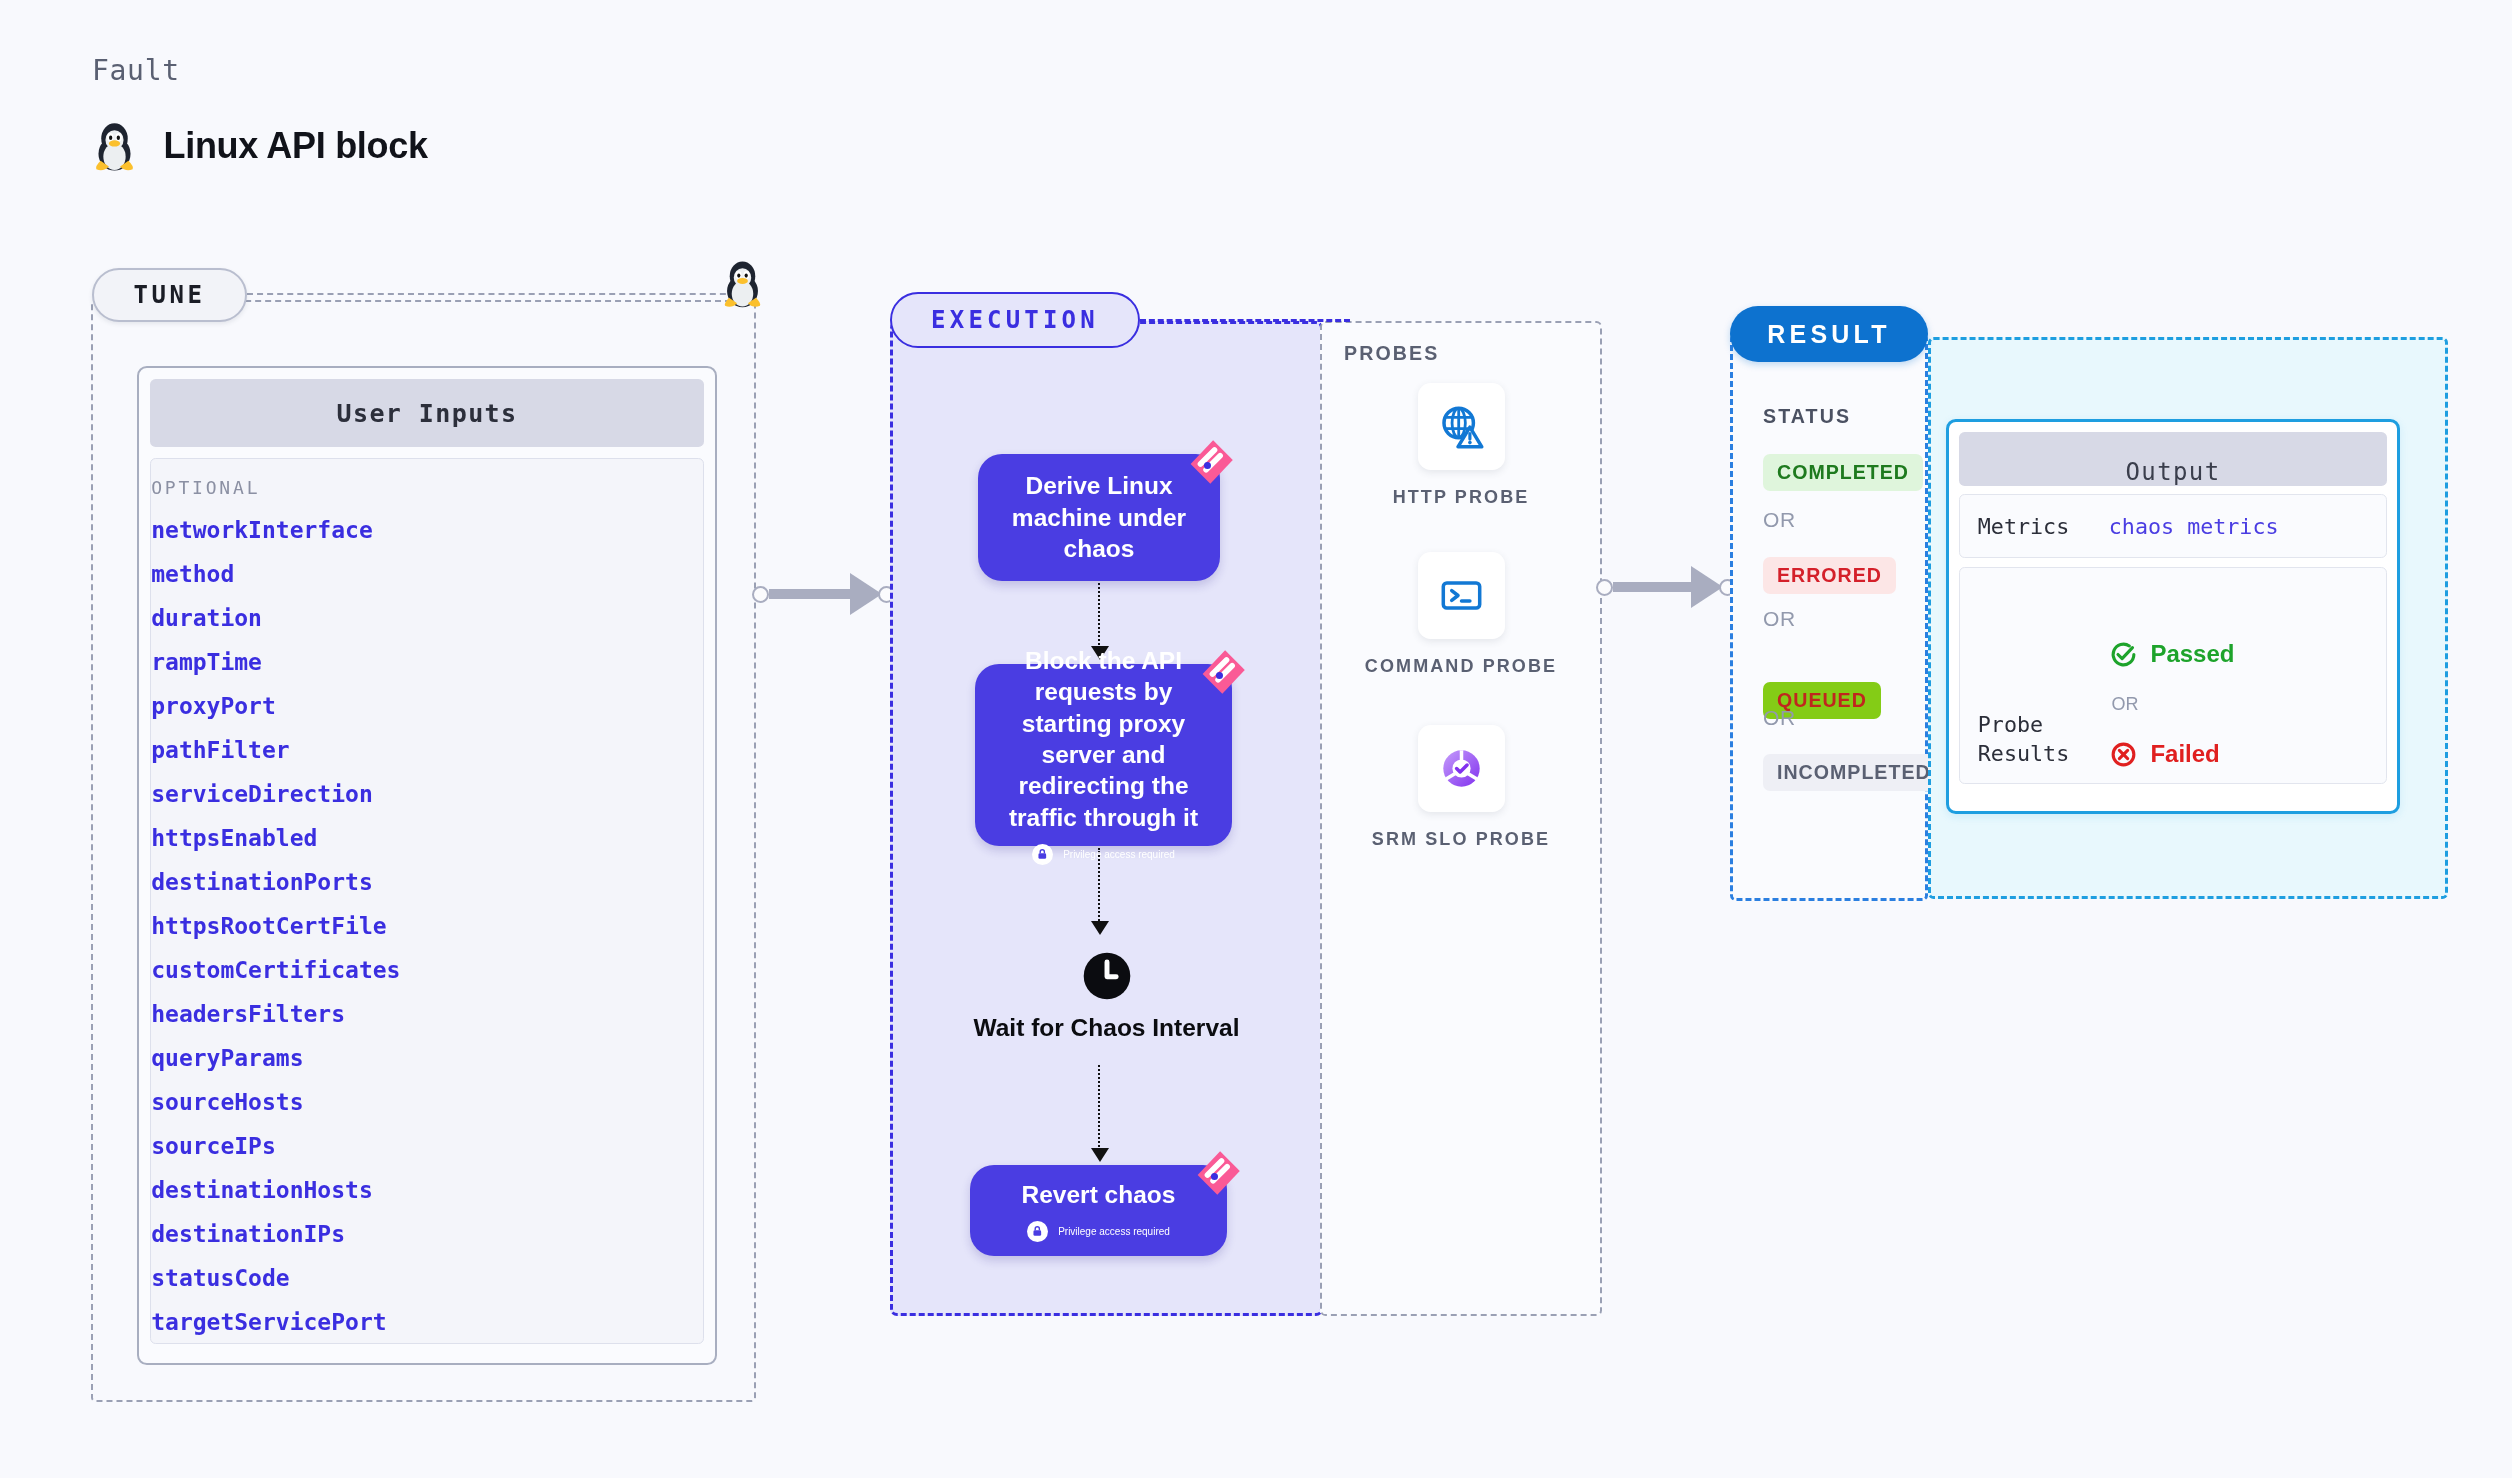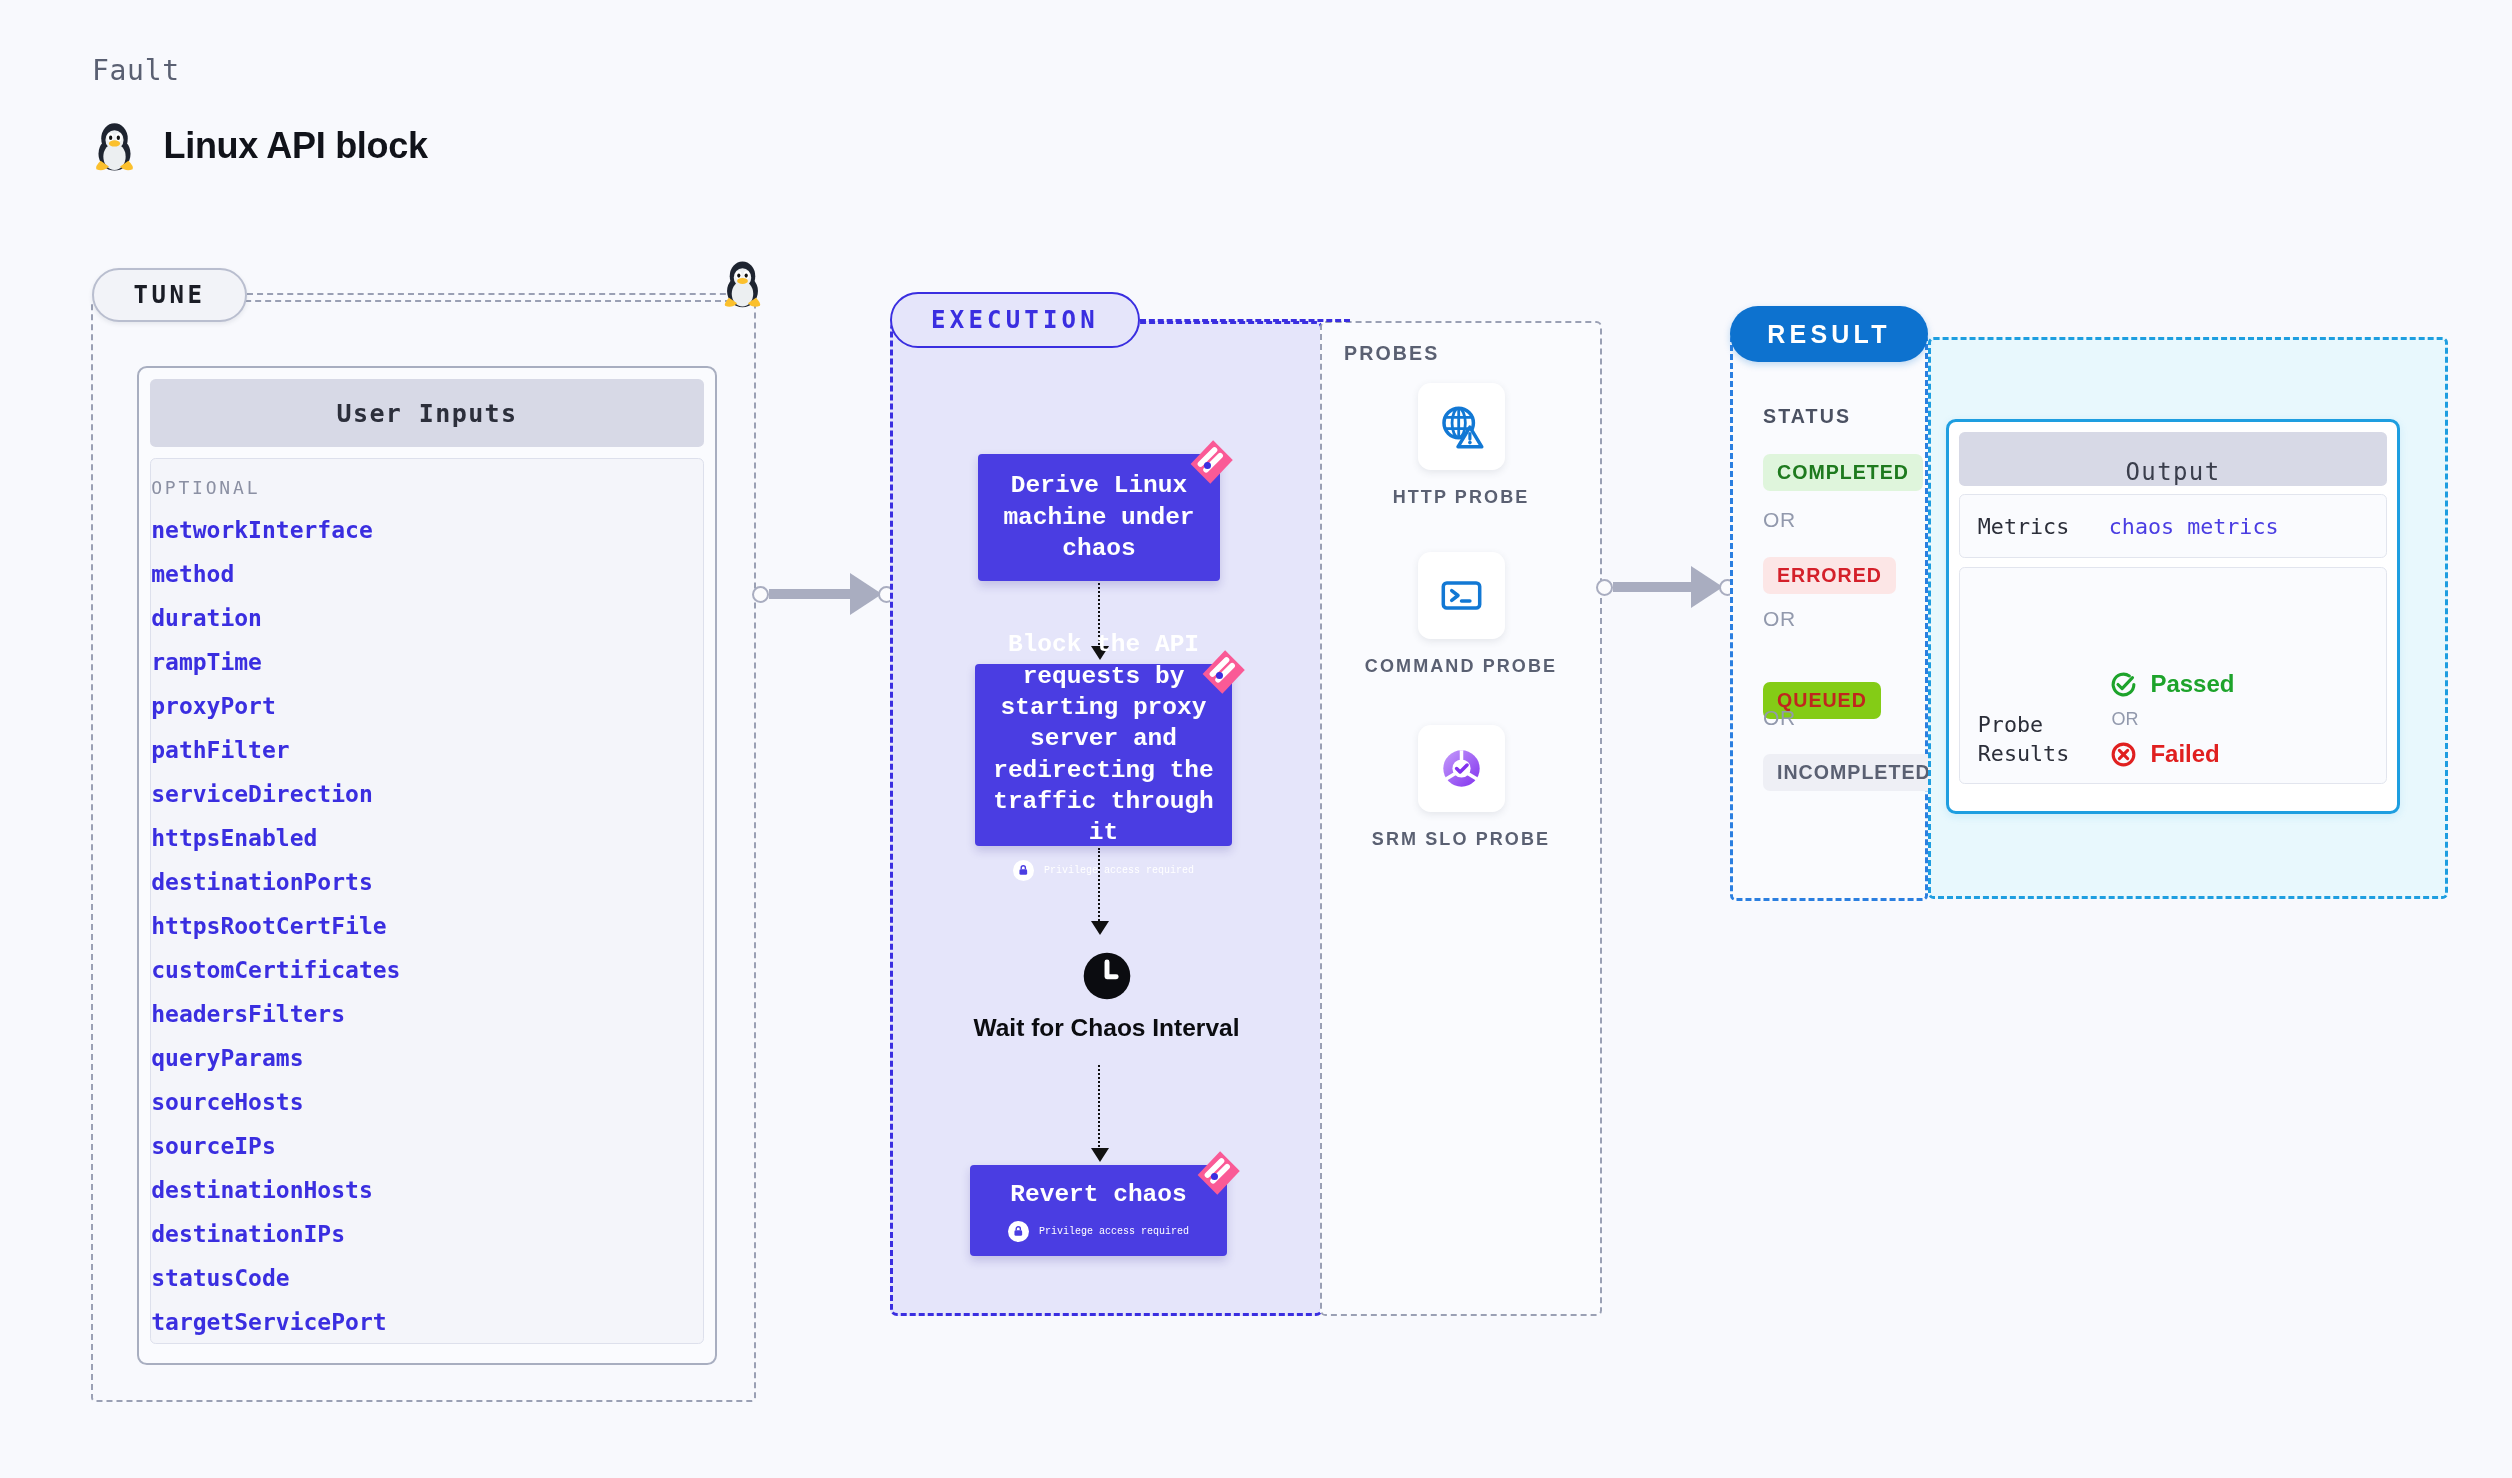--- a/index.html
+++ b/index.html
@@ -120,26 +120,25 @@
   #execution-pill span{
     font-family:"DejaVu Sans Mono", monospace;
     font-size:24px;font-weight:bold;color:#3A2EE0;letter-spacing:4.2px;
   }
   #execution-dash-line{
     position:absolute;left:1140px;top:319px;width:210px;height:0;
     border-top:3.5px dashed #3A2EE0;z-index:4;
   }
 
   .exec-node{
-    position:absolute;background:#4A3DE2;border-radius:4px;
+    position:absolute;background:#4A3DE2;border-radius:24px;
     color:#fff;text-align:center;box-sizing:border-box;
     box-shadow:0 4.2px 9.8px rgba(40,30,140,.18);
     display:flex;flex-direction:column;align-items:center;justify-content:center;
     z-index:3;
-    font-family:Liberation Mono, monospace;
   }
   .exec-node .node-text{
     font-size:24.5px;font-weight:bold;line-height:1.28;padding:0 12.6px;
   }
   .priv-row{
     display:flex;align-items:center;gap:10px;margin-top:11.2px;
     font-size:10px;font-weight:normal;
   }
   .lock-badge{
     width:21px;height:21px;border-radius:50%;background:#fff;
@@ -247,21 +246,21 @@
     box-sizing:border-box;display:flex;padding:14px 0 14px 18px;
   }
   .out-key{
     font-family:"DejaVu Sans Mono", monospace;
     font-size:21.7px;color:#2B2E39;width:131px;flex:none;line-height:1.35;
   }
   .out-val-metrics{
     font-family:"DejaVu Sans Mono", monospace;
     font-size:21.7px;color:#4A3DE2;
   }
-  .probe-res{display:flex;flex-direction:column;gap:10px;}
+  .probe-res{display:flex;flex-direction:column;gap:25px;}
   .pr-line{display:flex;align-items:center;gap:12.6px;font-size:24px;font-weight:bold;}
   .pr-or{font-size:18px;color:#9299AD;margin-left:2.8px;}
 </style>
 </head>
 <body>
 
 <div id="fault-label">Fault</div>
 <div id="fault-title-row">
   <span>
     <svg class="penguin" width="45" height="53" viewBox="0 0 64 76">

